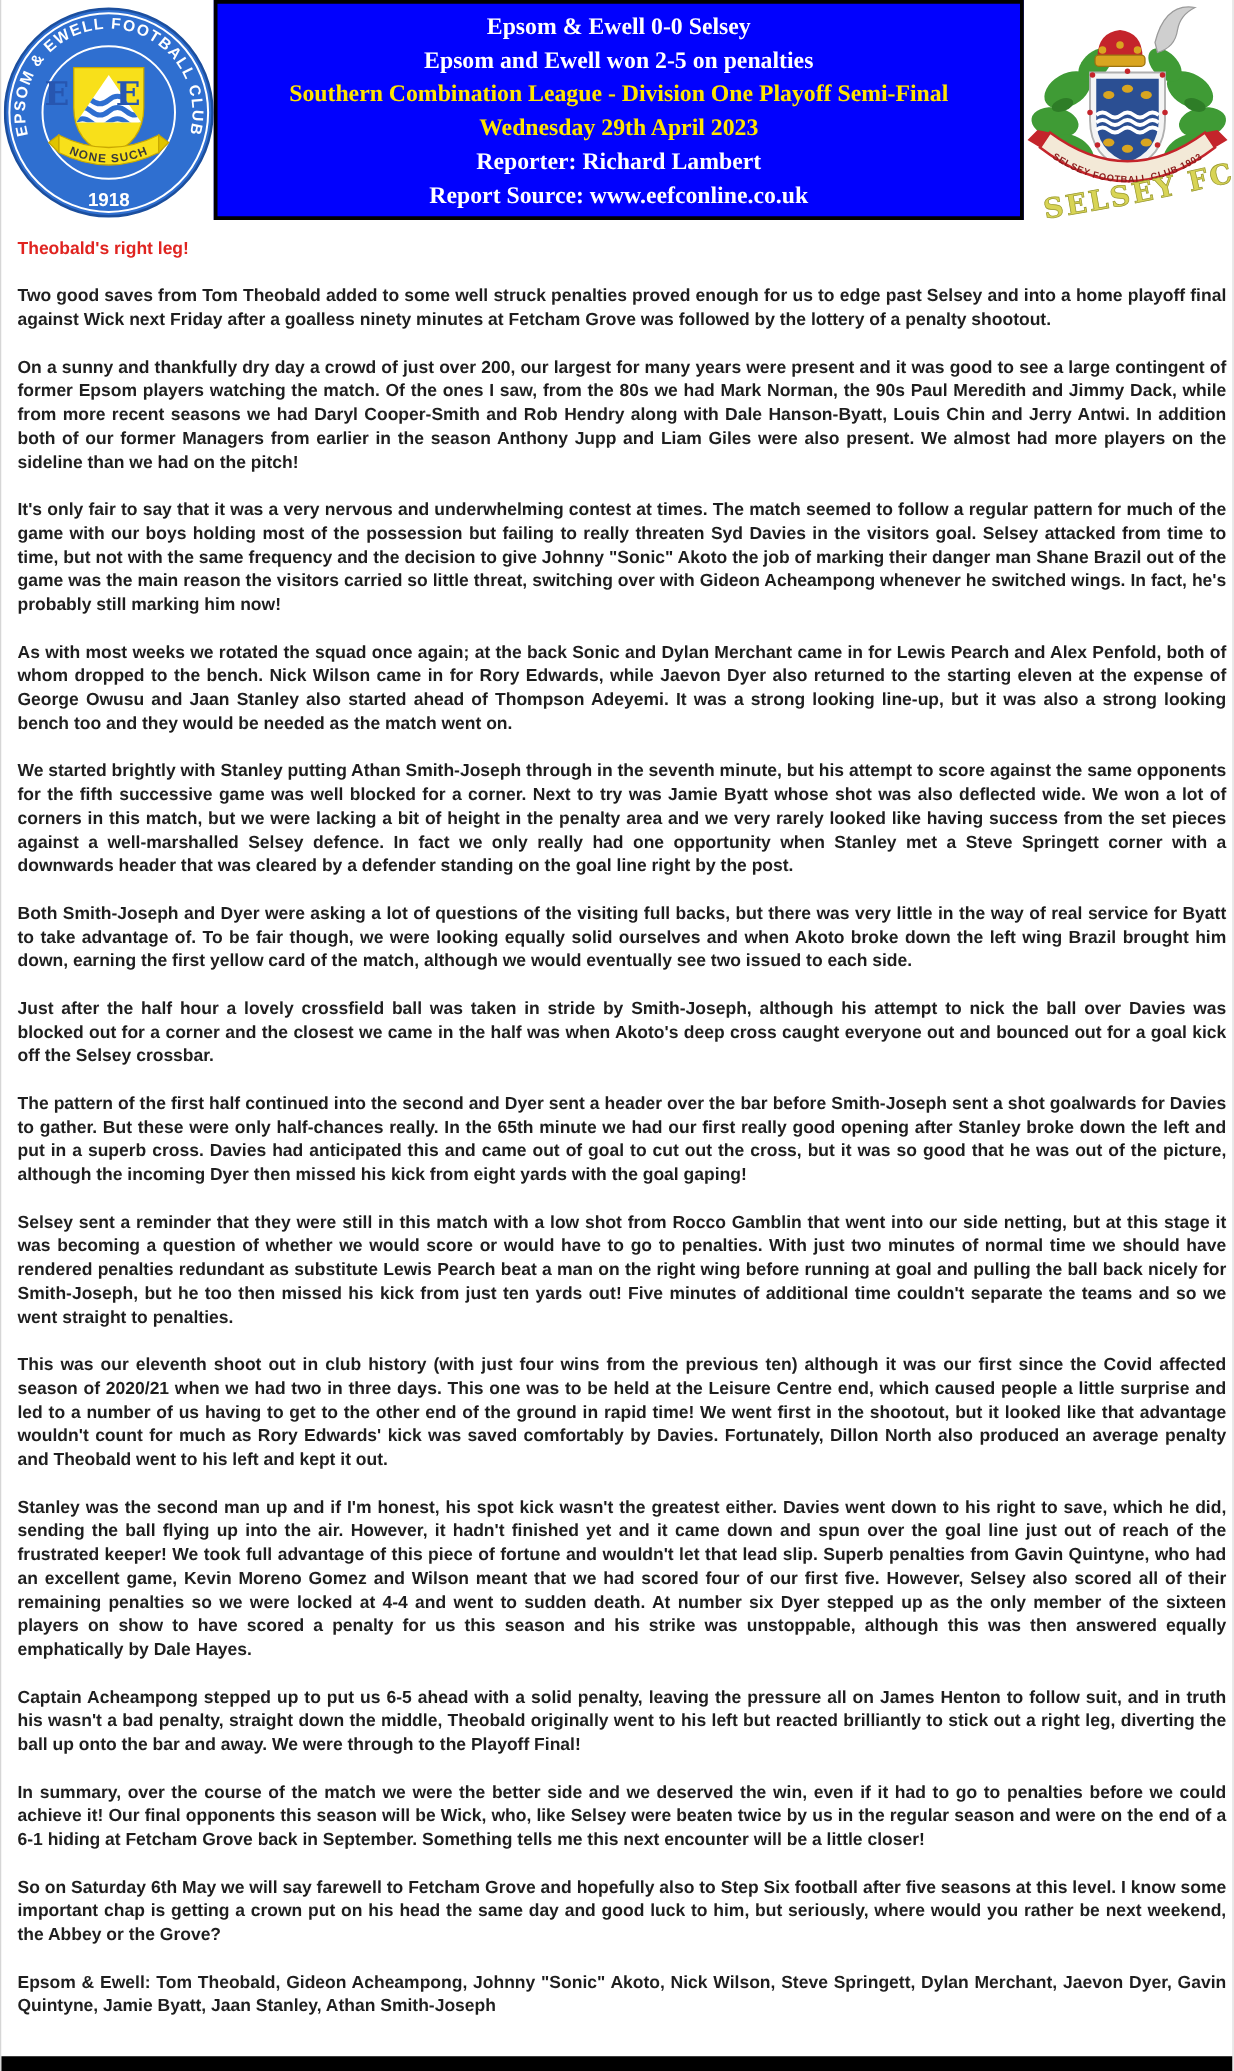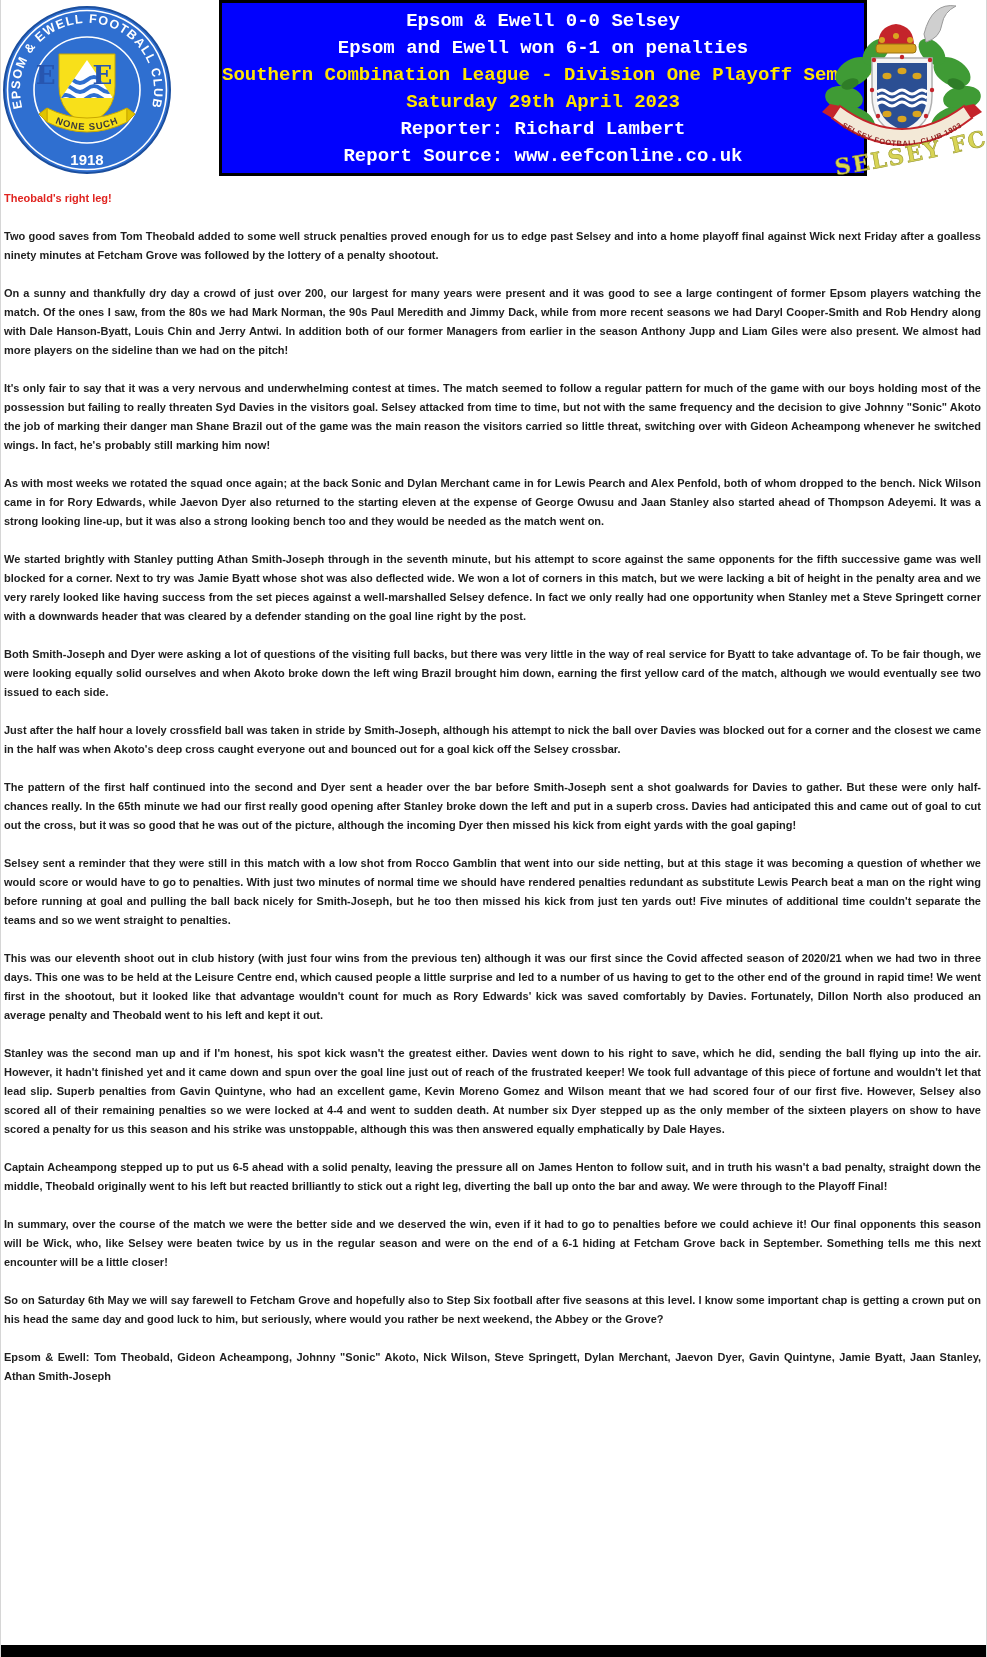--- a/index.html
+++ b/index.html
@@ -7,31 +7,30 @@
     width:987px;height:1657px;position:relative;background:#ffffff;
     overflow:hidden;display:flex;flex-direction:column;box-sizing:border-box;
     border-left:1px solid #d6d6d6;border-right:1px solid #d6d6d6;
     font-family:"Liberation Sans",sans-serif;
   }
   .header{position:relative;height:180px;flex:0 0 auto;}
   .crest-left{position:absolute;left:2px;top:2px;width:168px;height:176px;}
   .banner{
     position:absolute;left:170px;top:0;width:648px;height:176px;
     background:#0101fe;border:3px solid #000;box-sizing:border-box;
-    text-align:center;font-family:Liberation Mono, monospace;font-weight:700;
+    text-align:center;font-family:Liberation Serif, serif;font-weight:700;
     padding-top:5px;
-    margin-left:48px;
   }
   .banner-line{font-size:19px;line-height:27px;white-space:nowrap;}
   .banner-line.white{color:#ffffff;}
   .banner-line.yellow{color:#ffe400;}
   .crest-right{position:absolute;left:815px;top:0;width:172px;height:180px;}
   .report{
-    flex:1 1 auto;padding:9px 5px 0 3px;
-    font-weight:700;font-size:11px;line-height:19px;color:#1f1f1f;
+    flex:1 1 auto;padding:9px 5px 0 13px;
+    font-weight:700;font-size:14px;line-height:19px;color:#1f1f1f;
     text-align:justify;
   }
   .report p{margin:0 0 19px 0;}
   .headline{color:#e02420;text-align:left;}
   .bottom-bar{flex:0 0 auto;height:12px;background:#000;}
   svg text{font-weight:700;}
 </style>
 </head>
 <body>
 
@@ -69,23 +68,23 @@
         <polygon points="124,106 132,112 124,120" fill="#e0c400" stroke="#c9a800" stroke-width="1"></polygon>
         <text font-family="Liberation Sans, sans-serif" font-size="9.5" fill="#3a3a3a" letter-spacing="1" text-anchor="middle">
           <textPath href="#scrolltextpath" startOffset="50%">NONE SUCH</textPath>
         </text>
         <text x="84" y="163" font-family="Liberation Sans, sans-serif" font-size="15" fill="#ffffff" text-anchor="middle">1918</text>
       </svg>
     </div>
 
     <div class="banner">
       <div class="banner-line white">Epsom &amp; Ewell 0-0 Selsey</div>
-      <div class="banner-line white">Epsom and Ewell won 6-1 on penalties</div>
+      <div class="banner-line white">Epsom and Ewell won 2-5 on penalties</div>
       <div class="banner-line yellow">Southern Combination League - Division One Playoff Semi-Final</div>
-      <div class="banner-line yellow">Saturday 29th April 2023</div>
+      <div class="banner-line yellow">Wednesday 29th April 2023</div>
       <div class="banner-line white">Reporter: Richard Lambert</div>
       <div class="banner-line white">Report Source: www.eefconline.co.uk</div>
     </div>
 
     <div class="crest-right">
       <svg width="172" height="180" viewBox="0 0 172 180" xmlns="http://www.w3.org/2000/svg">
         <defs>
           <path id="selribbonpath" d="M 22 124 Q 86 168 150 124" fill="none"></path>
           <path id="selcappath" d="M 14 176 Q 92 164 168 146" fill="none"></path>
         </defs>

